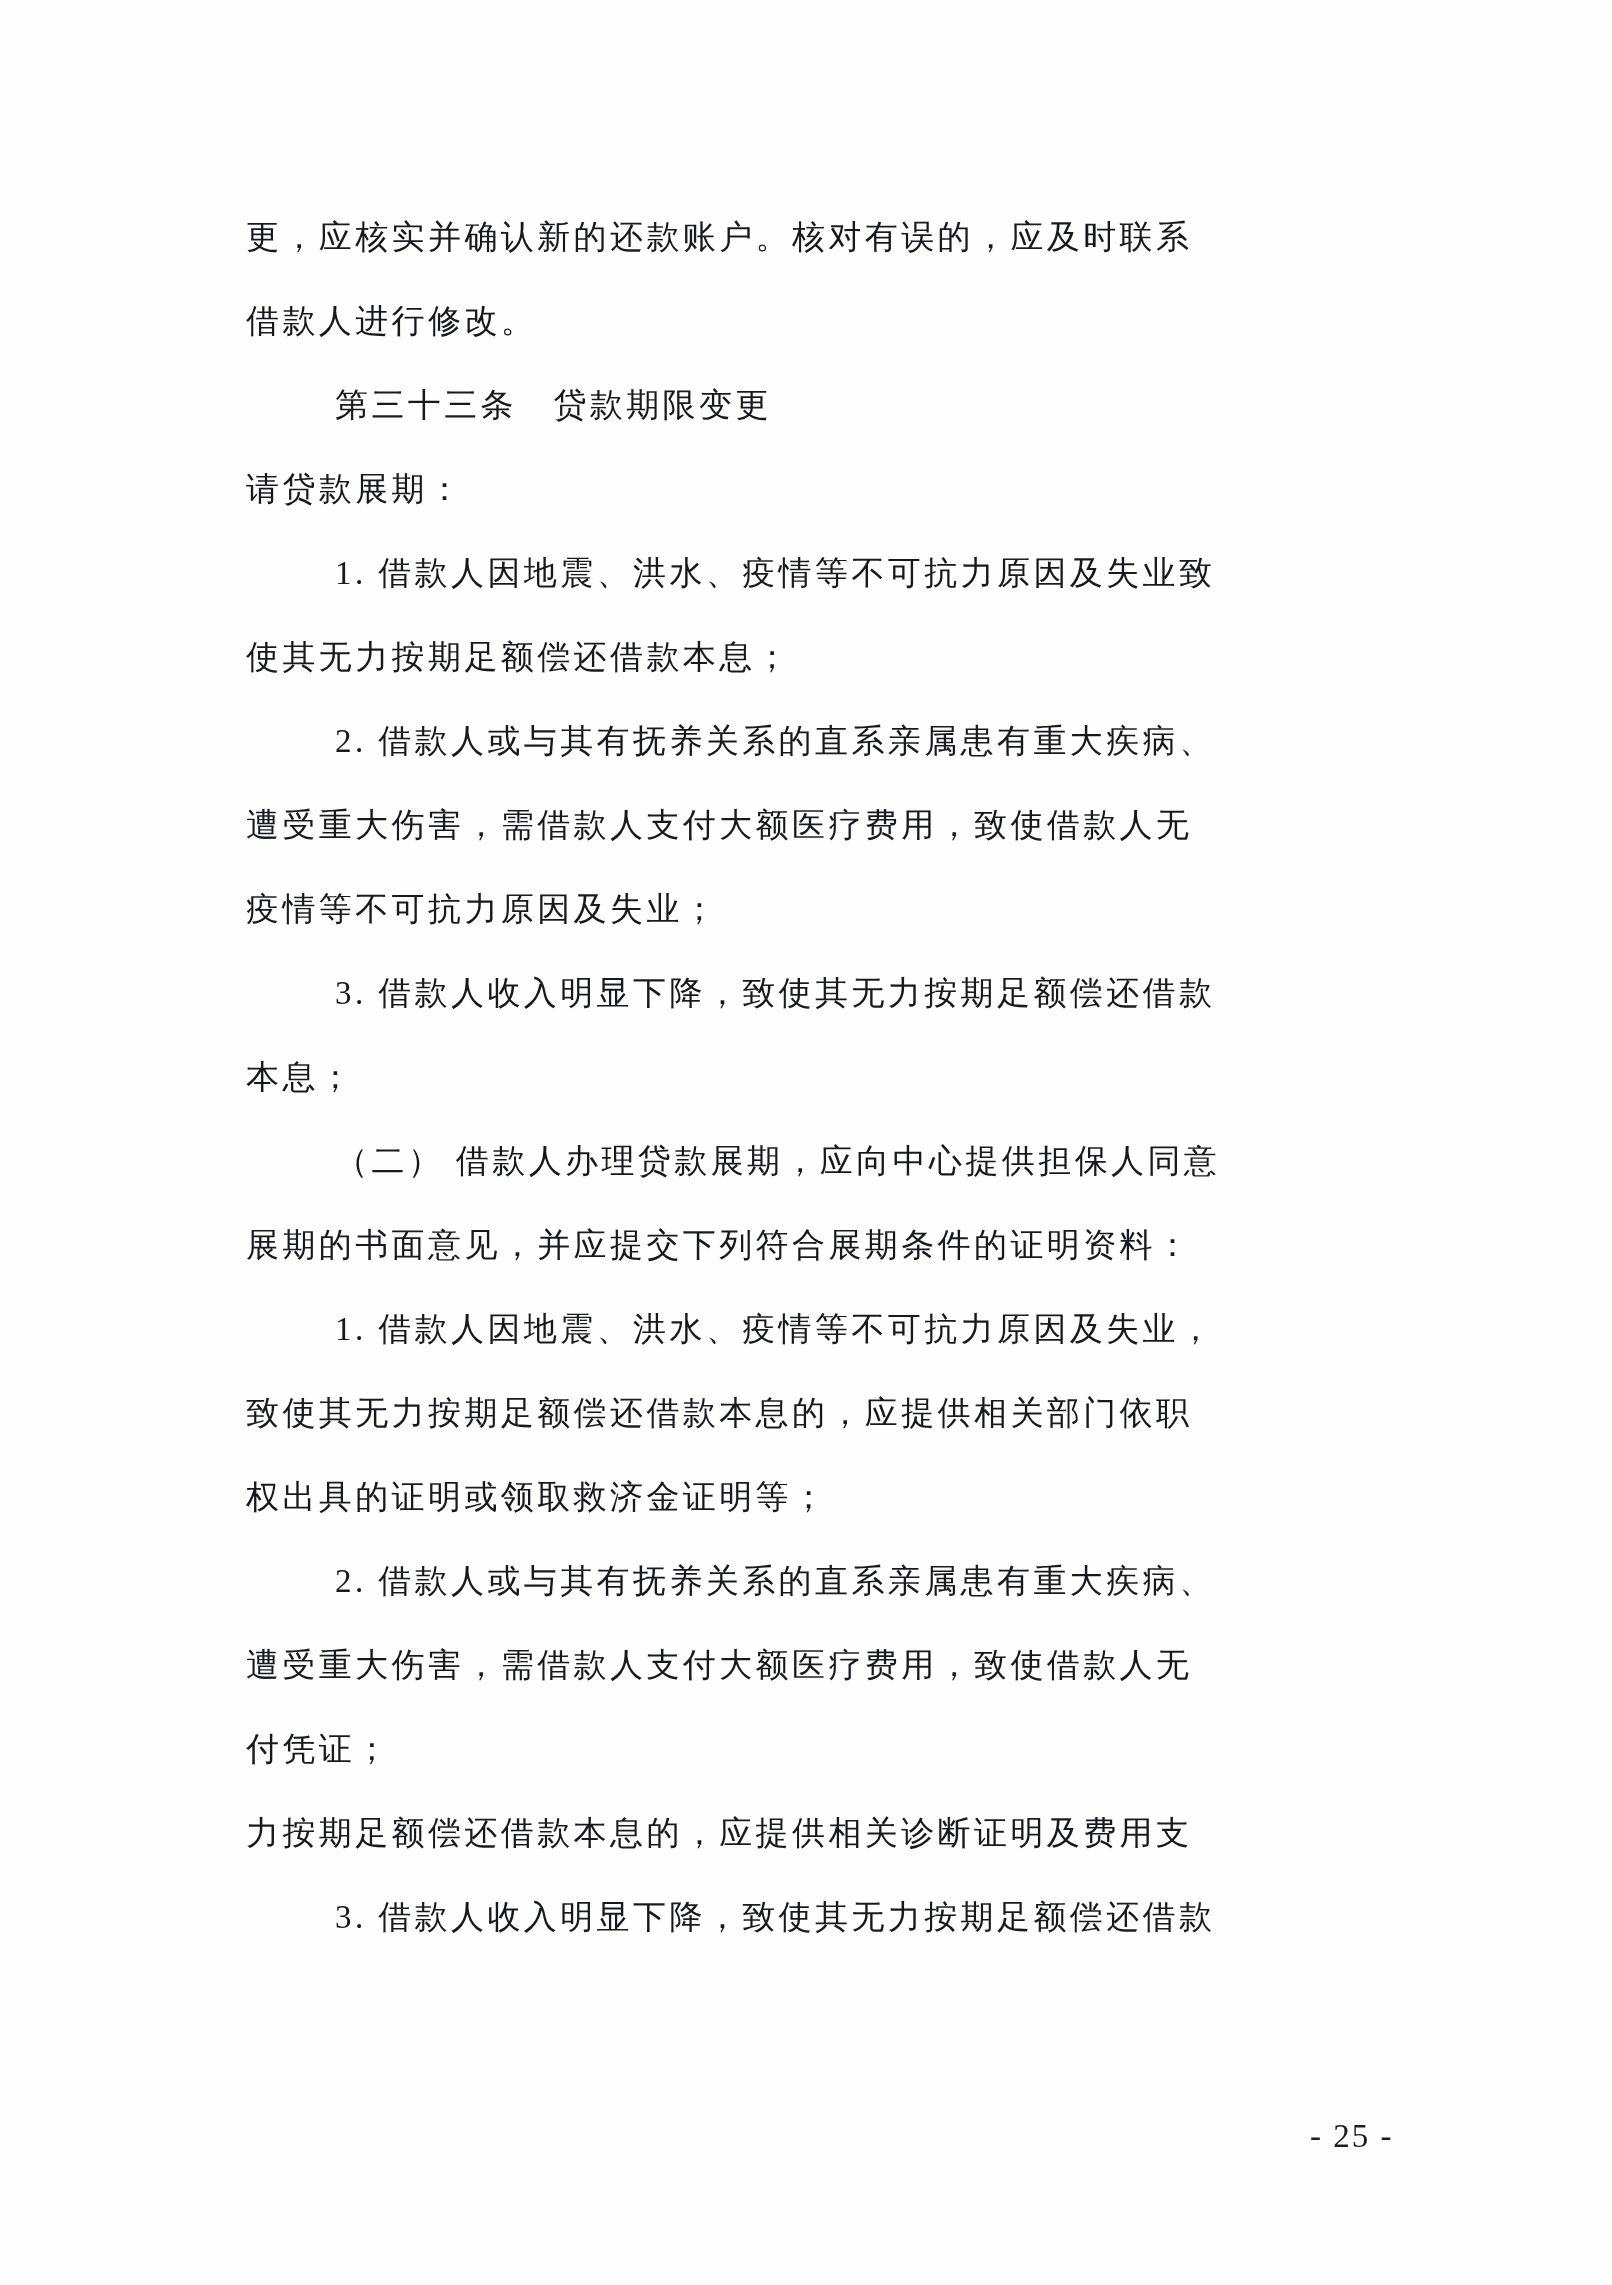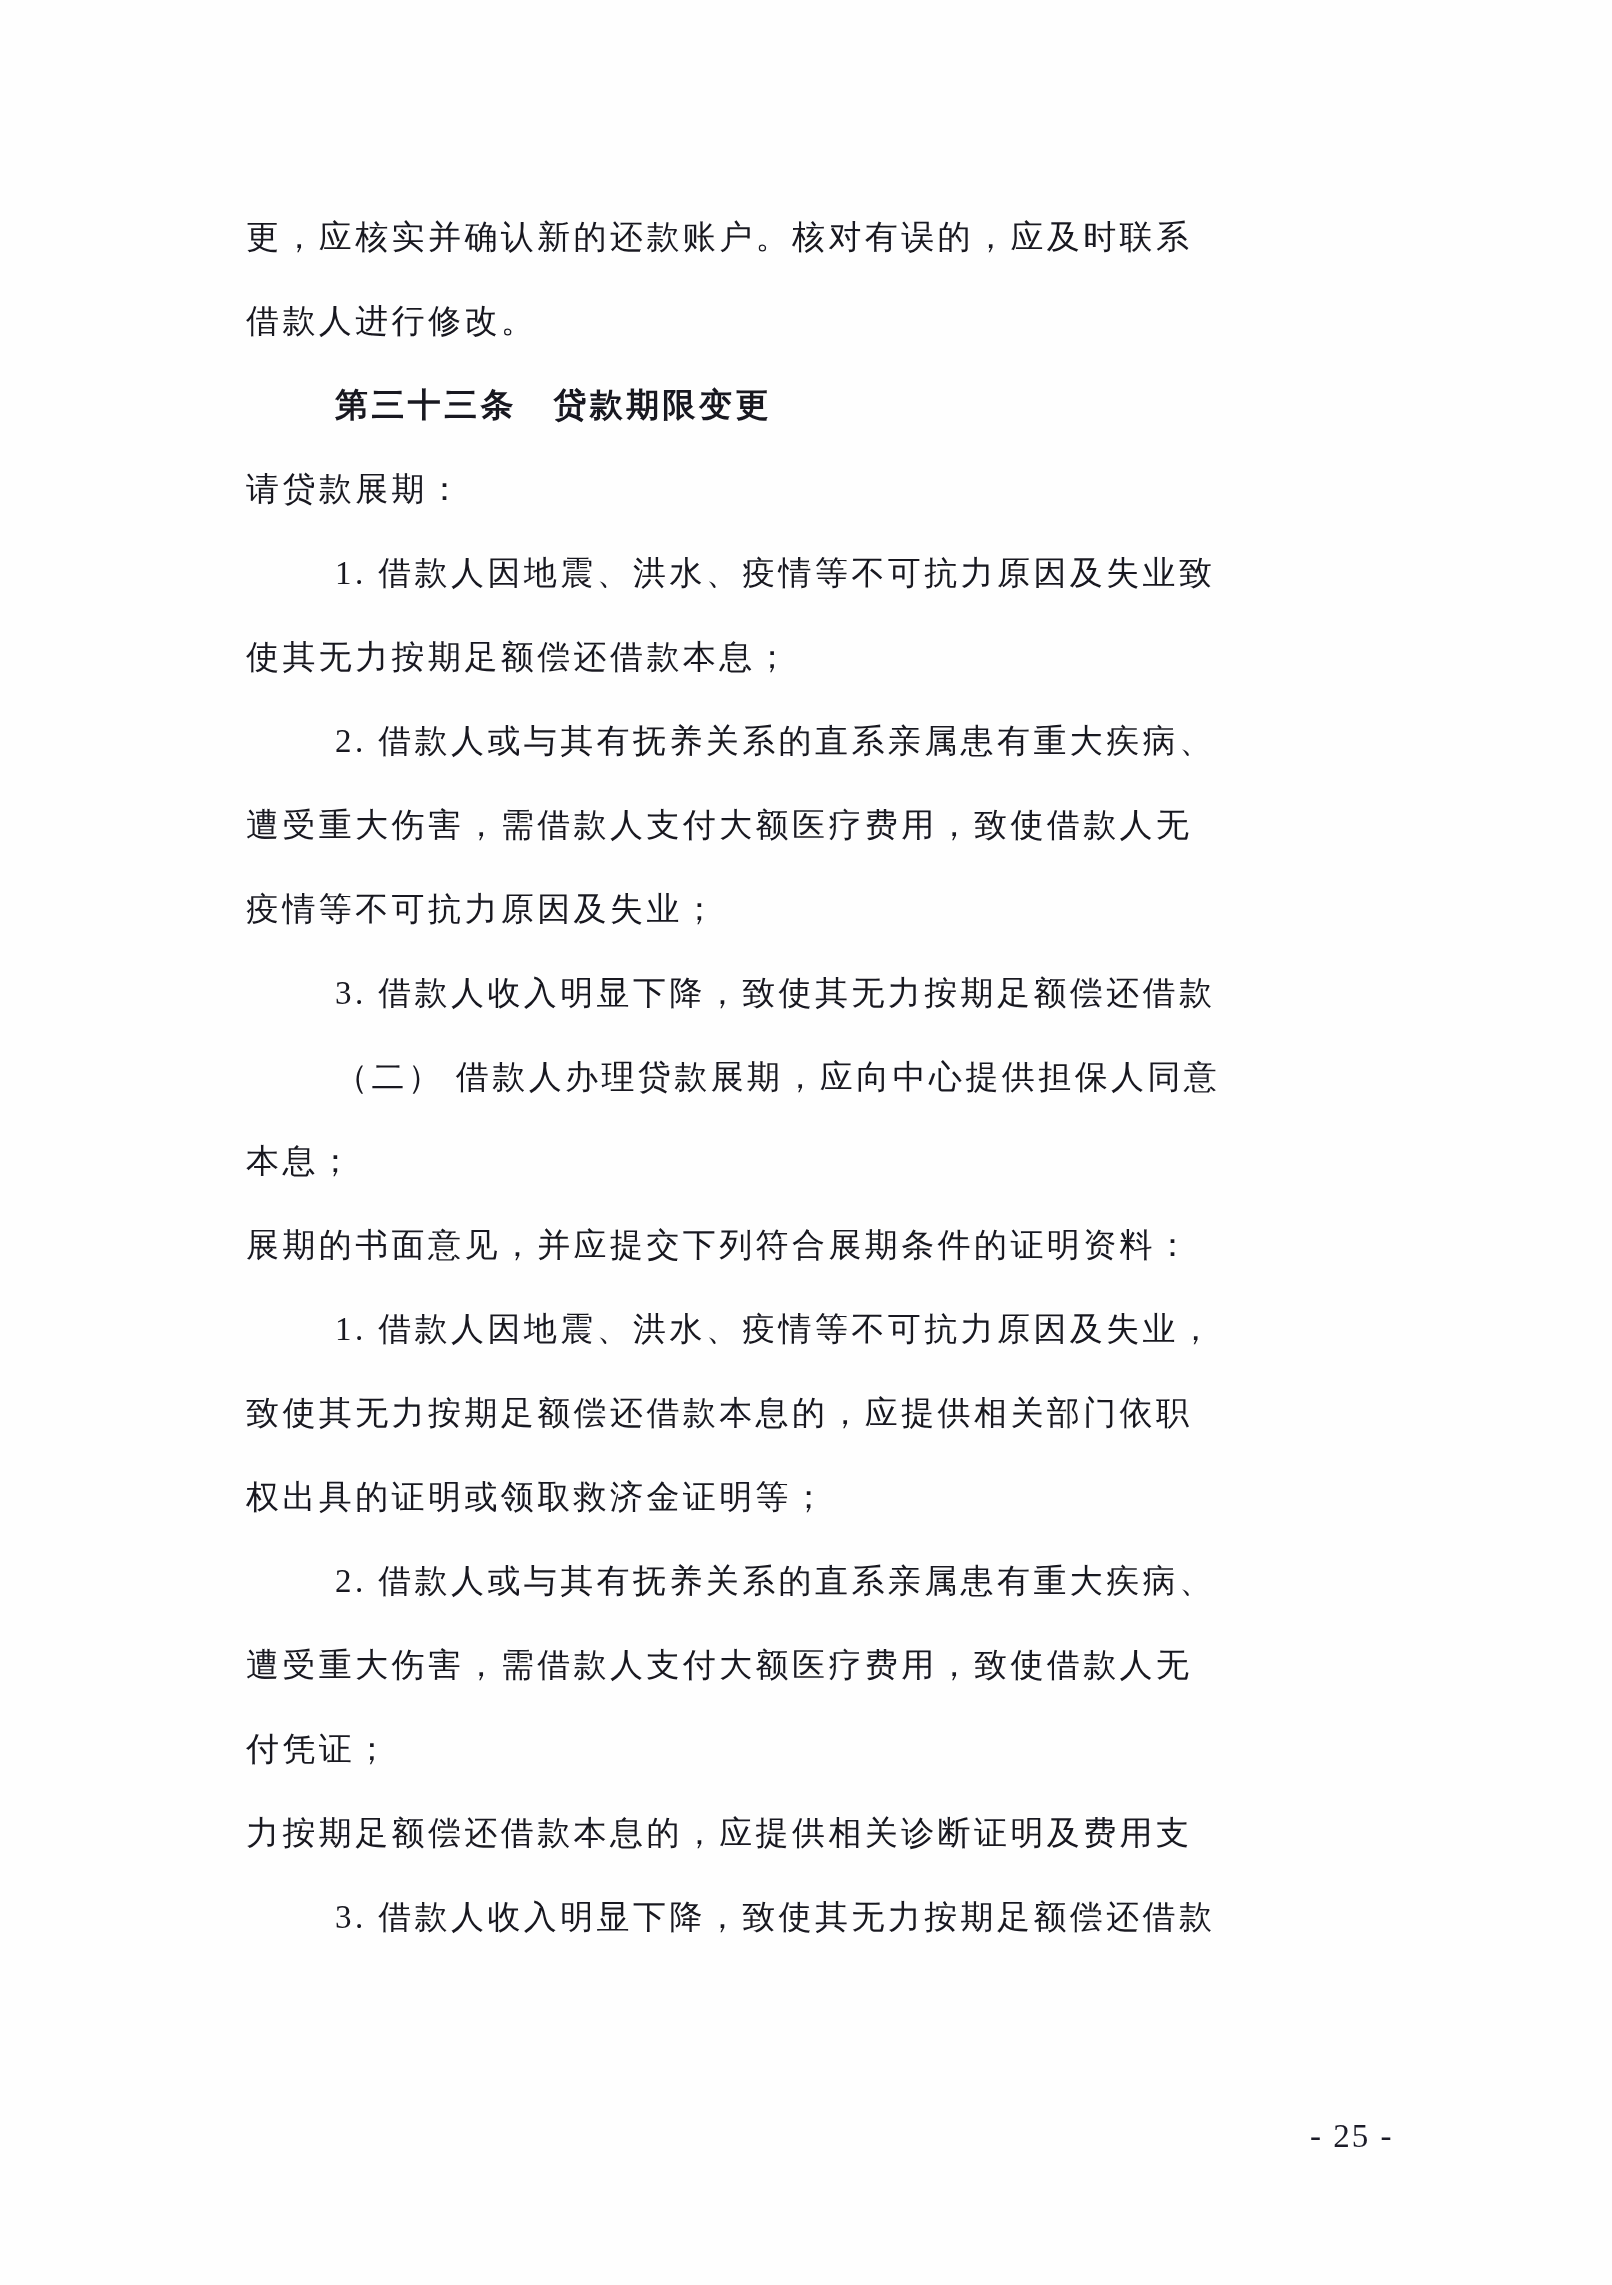--- a/index.html
+++ b/index.html
@@ -26,21 +26,21 @@
     font-size: 33px;
     line-height: 84px;
     letter-spacing: 3.4px;
     white-space: nowrap;
     text-align: left;
   }
   .indent {
     text-indent: 89px;
   }
   .heading {
-    font-weight: bold;
+    font-weight: normal;
   }
   .page-number {
     position: absolute;
     left: 1310px;
     top: 2118px;
     width: 89px;
     font-size: 33px;
     letter-spacing: 2px;
     color: #1c1c28;
   }
@@ -53,22 +53,22 @@
     <div class="line">更，应核实并确认新的还款账户。核对有误的，应及时联系</div>
     <div class="line">借款人进行修改。</div>
     <div class="line indent heading">第三十三条　贷款期限变更</div>
     <div class="line">请贷款展期：</div>
     <div class="line indent">1. 借款人因地震、洪水、疫情等不可抗力原因及失业致</div>
     <div class="line">使其无力按期足额偿还借款本息；</div>
     <div class="line indent">2. 借款人或与其有抚养关系的直系亲属患有重大疾病、</div>
     <div class="line">遭受重大伤害，需借款人支付大额医疗费用，致使借款人无</div>
     <div class="line">疫情等不可抗力原因及失业；</div>
     <div class="line indent">3. 借款人收入明显下降，致使其无力按期足额偿还借款</div>
+    <div class="line">本息；</div>
     <div class="line indent">（二） 借款人办理贷款展期，应向中心提供担保人同意</div>
-    <div class="line">本息；</div>
     <div class="line">展期的书面意见，并应提交下列符合展期条件的证明资料：</div>
     <div class="line indent">1. 借款人因地震、洪水、疫情等不可抗力原因及失业，</div>
     <div class="line">致使其无力按期足额偿还借款本息的，应提供相关部门依职</div>
     <div class="line">权出具的证明或领取救济金证明等；</div>
     <div class="line indent">2. 借款人或与其有抚养关系的直系亲属患有重大疾病、</div>
     <div class="line">遭受重大伤害，需借款人支付大额医疗费用，致使借款人无</div>
     <div class="line">付凭证；</div>
     <div class="line">力按期足额偿还借款本息的，应提供相关诊断证明及费用支</div>
     <div class="line indent">3. 借款人收入明显下降，致使其无力按期足额偿还借款</div>
   </div>

